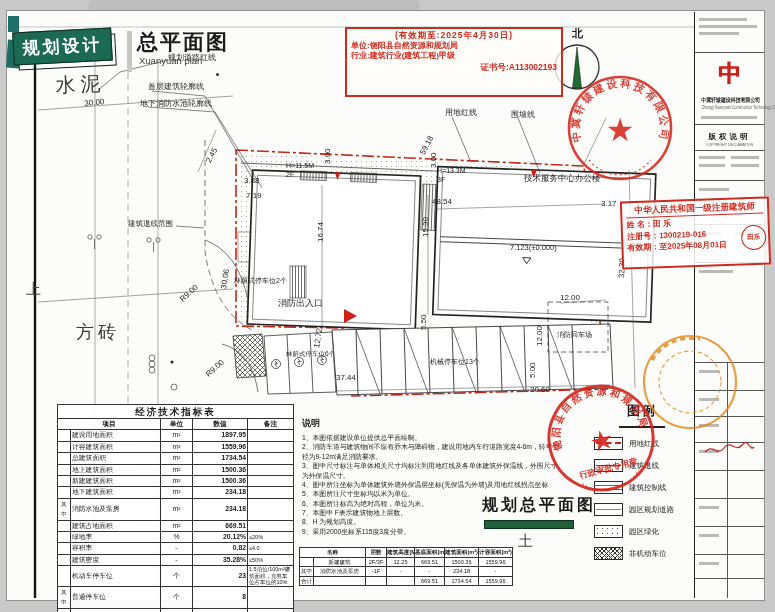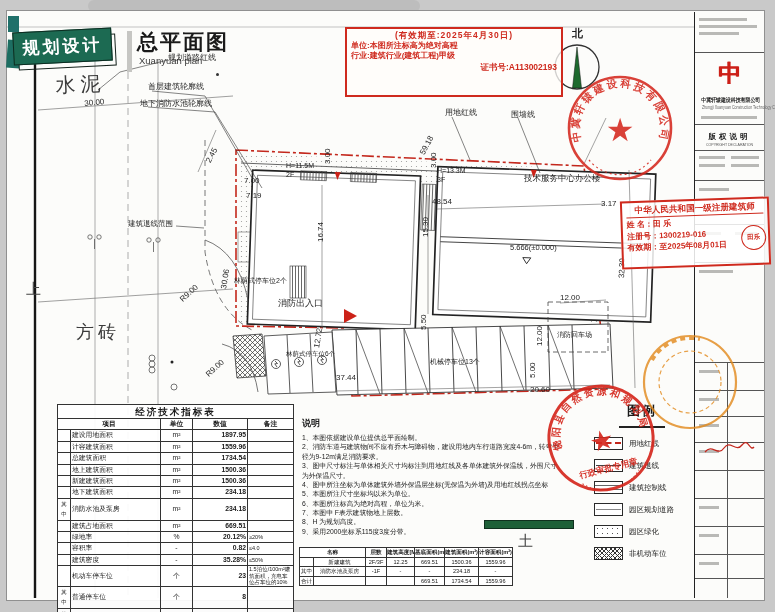--- a/index.html
+++ b/index.html
@@ -223,21 +223,21 @@
   <div class="teal2"></div>
   <div class="banner-frame"></div>
   <div class="banner">规划设计</div>
   <div class="graybar"></div>
   <div class="maintitle">总平面图</div>
   <div class="subtitle">Xuanyuan plan</div>
   <div class="dotmark"></div>
 
   <div class="dstamp">
     <div class="l2">(有效期至:2025年4月30日)</div>
-    <div class="l3">单位:本图所注标高为绝对高程</div>
+    <div class="l3">单位:饶阳县自然资源和规划局</div>
     <div class="l4">行业:建筑行业(建筑工程)甲级</div>
     <div class="l5">证书号:A113002193</div>
   </div>
 
   <div class="astamp">
     <div class="t">中华人民共和国一级注册建筑师</div>
     <div class="r"><span>姓  名：</span><span>田  乐</span></div>
     <div class="r"><span>注册号：</span><span>1300219-016</span></div>
     <div class="r"><span>有效期：</span><span>至2025年08月01日</span></div>
     <div class="seal">田乐</div>
@@ -294,50 +294,51 @@
   <span class="pl big" style="left:55px;top:72px">水泥</span>
   <span class="pl big2" style="left:76px;top:320px">方砖</span>
   <span class="pl mid" style="left:26px;top:280px">上</span>
   <span class="pl mid" style="left:518px;top:532px">土</span>
   <span class="pl" style="left:445px;top:107px">用地红线</span>
   <span class="pl" style="left:511px;top:109px">围墙线</span>
   <span class="pl" style="left:418px;top:152px;transform:rotate(-62deg)">59.18</span>
   <span class="pl" style="left:323px;top:164px;transform:rotate(-90deg)">3.00</span>
   <span class="pl" style="left:429px;top:168px;transform:rotate(-90deg)">3.00</span>
   <span class="pl" style="left:204px;top:160px;transform:rotate(-62deg)">2.45</span>
-  <span class="pl" style="left:244px;top:176px">7.00</span>
+  <span class="pl" style="left:244px;top:176px">3.88</span>
   <span class="pl" style="left:246px;top:191px">7.19</span>
   <span class="pl f7" style="left:286px;top:162px">H=11.5M</span>
   <span class="pl f7" style="left:286px;top:171px">2F</span>
   <span class="pl f7" style="left:437px;top:167px">H=13.3M</span>
   <span class="pl f7" style="left:437px;top:176px">3F</span>
   <span class="pl f85" style="left:524px;top:173px">技术服务中心办公楼</span>
   <span class="pl" style="left:316px;top:242px;transform:rotate(-90deg)">16.74</span>
   <span class="pl" style="left:432px;top:197px">48.54</span>
   <span class="pl" style="left:421px;top:237px;transform:rotate(-90deg)">15.30</span>
   <span class="pl" style="left:601px;top:199px">3.17</span>
   <span class="pl" style="left:617px;top:278px;transform:rotate(-87deg)">32.30</span>
-  <span class="pl f75" style="left:510px;top:243px">5.666(±0.000)</span>
+  <span class="pl f75" style="left:510px;top:243px">7.123(±0.000)</span>
   <span class="pl f75" style="left:128px;top:219px">建筑退线范围</span>
   <span class="pl f7" style="left:234px;top:276px">林荫式停车位2个</span>
   <span class="pl f65" style="left:286px;top:350px">林荫式停车位6个</span>
   <span class="pl f9" style="left:278px;top:297px">消防出入口</span>
   <span class="pl" style="left:178px;top:297px;transform:rotate(-42deg)">R9.00</span>
   <span class="pl" style="left:204px;top:372px;transform:rotate(-42deg)">R9.00</span>
   <span class="pl" style="left:219px;top:288px;transform:rotate(-80deg)">30.06</span>
   <span class="pl" style="left:336px;top:373px">37.44</span>
   <span class="pl f7" style="left:430px;top:357px">机械停车位13个</span>
   <span class="pl" style="left:419px;top:330px;transform:rotate(-90deg)">5.50</span>
   <span class="pl" style="left:528px;top:378px;transform:rotate(-90deg)">5.00</span>
   <span class="pl" style="left:560px;top:293px">12.00</span>
   <span class="pl" style="left:535px;top:346px;transform:rotate(-90deg)">12.00</span>
   <span class="pl" style="left:312px;top:347px;transform:rotate(-80deg)">12.72</span>
   <span class="pl f7" style="left:557px;top:330px">消防回车场</span>
   <span class="pl" style="left:530px;top:385px">20.60</span>
 
+  <div class="ptitle">规划总平面图</div>
   <div class="pbar"></div>
 
   <div class="legend">
     <div class="lt">图例</div>
     <div class="litem">
         <span class="sw s1"></span>
         <span class="ll">用地红线</span>
       </div>
     <div class="litem">
         <span class="sw s2"></span>

